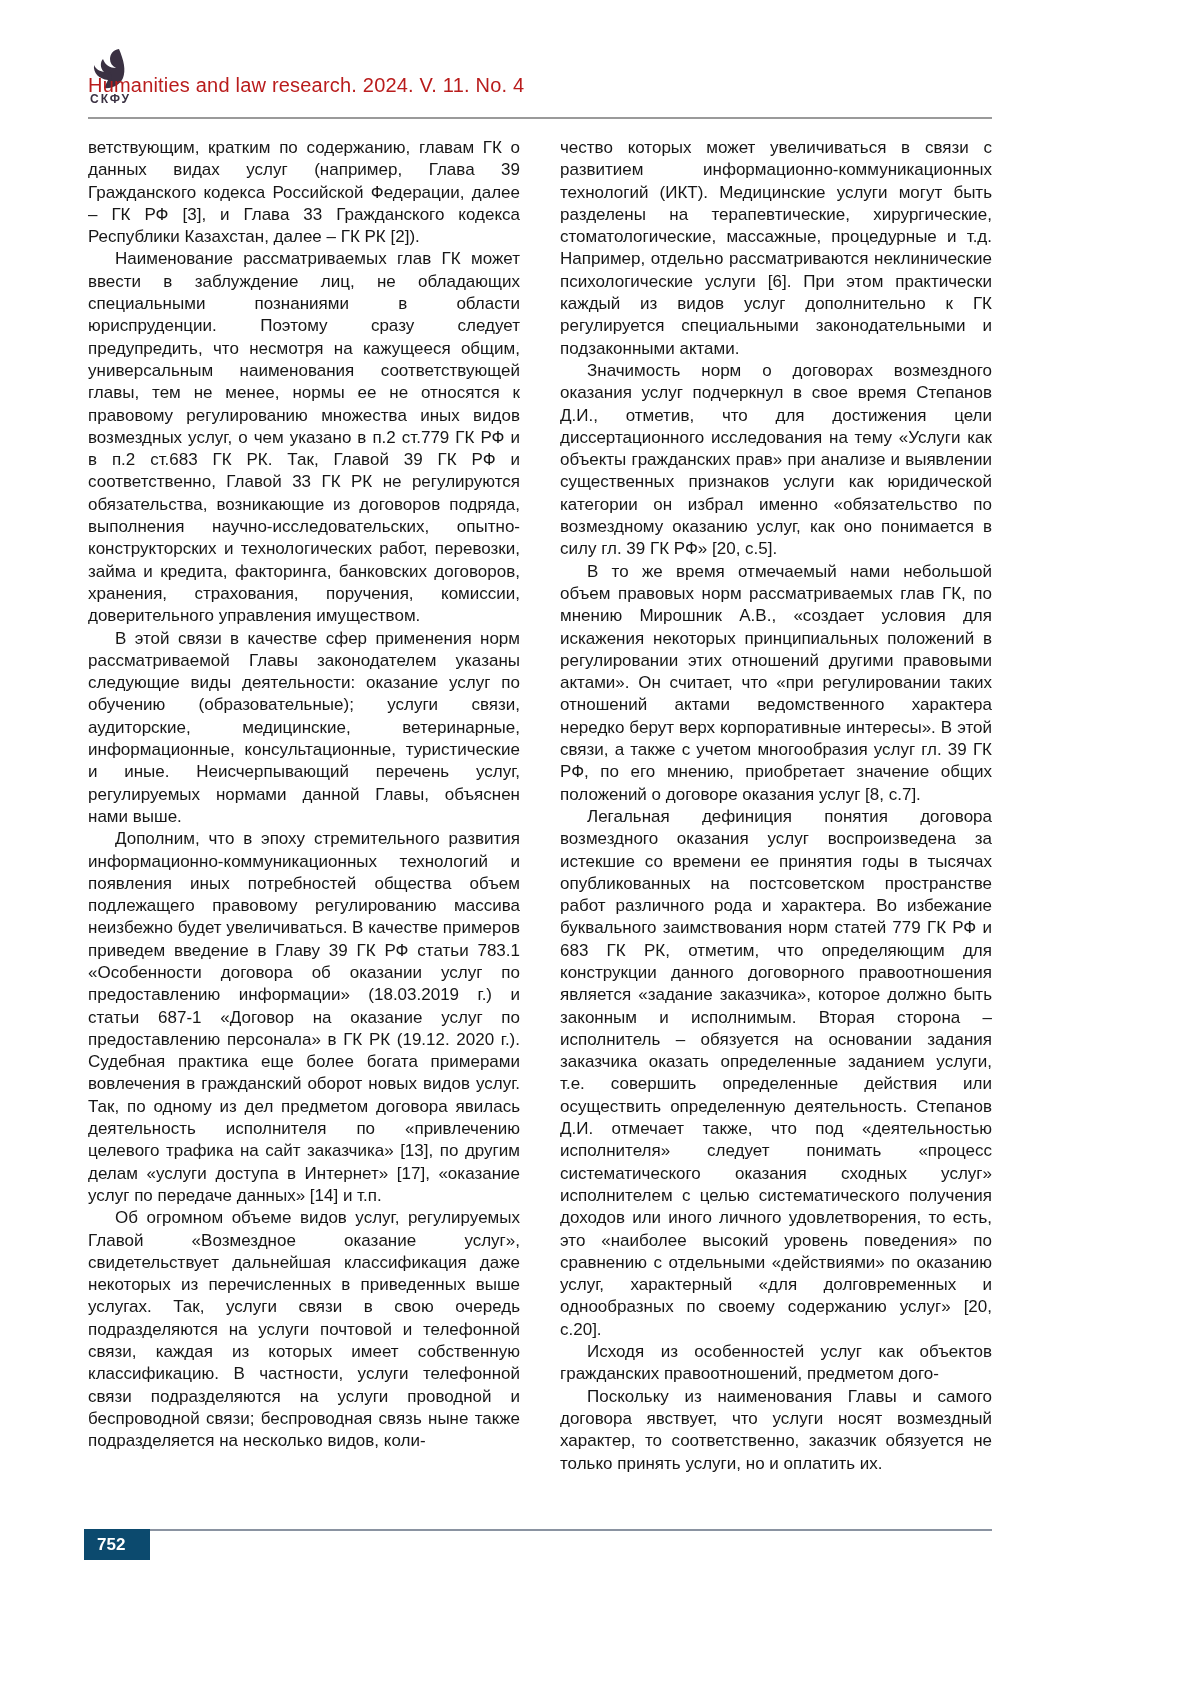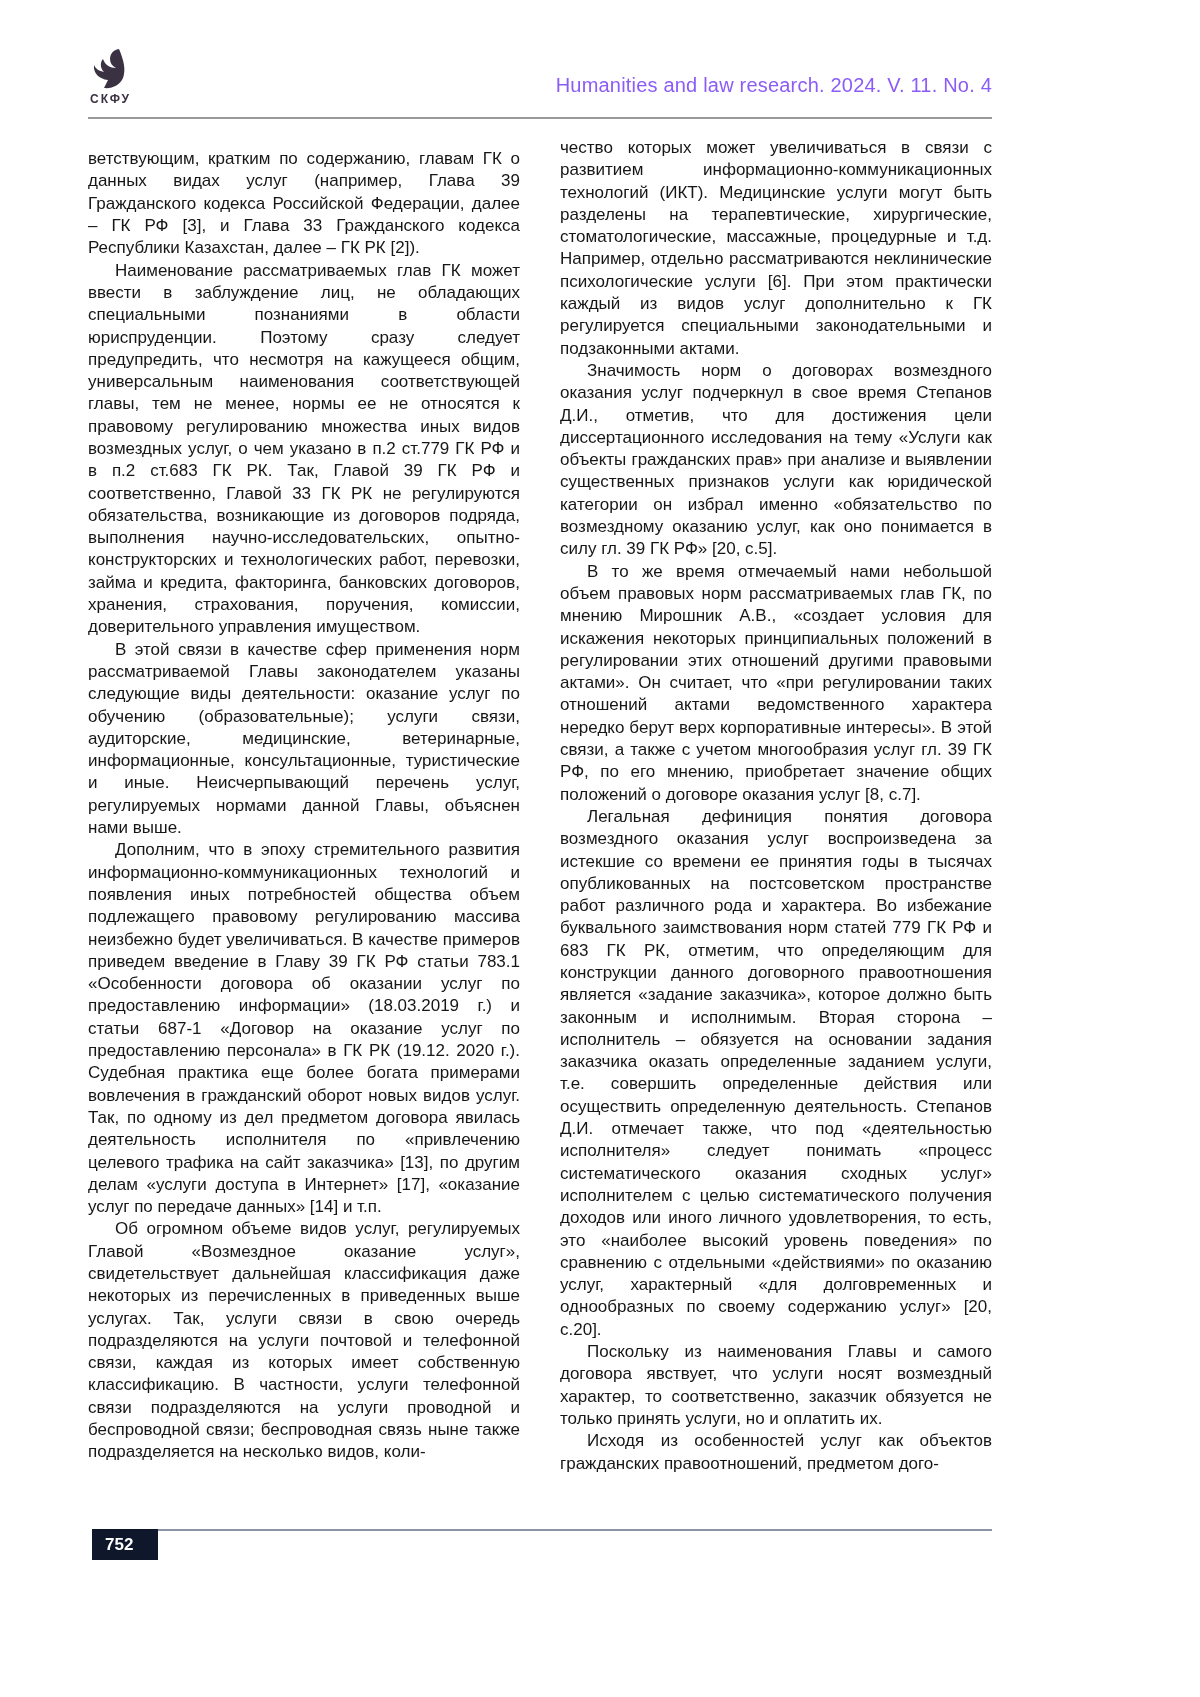--- a/index.html
+++ b/index.html
@@ -18,51 +18,51 @@
   .logo {
     position: absolute; left: 2px; top: 0; width: 62px;
     color: #3a3142;
   }
   .logo-text {
     display: block; margin-top: -2px;
     font-size: 12px; font-weight: bold; letter-spacing: 2px; color: #3a3142;
   }
   .journal-title {
     position: absolute; left: 0; right: 0; top: 26px;
-    text-align: right;
-    font-size: 20px; color: #8b5cf6; letter-spacing: 0.2px;
+    text-align: left;
+    font-size: 20px; color: #b91c1c; letter-spacing: 0.2px;
   }
   .header-rule {
     position: absolute; top: 117px; left: 88px; right: 208px;
     height: 2px; background: #9a9a9a;
   }
 
   
   .columns {
     position: absolute; top: 137px; left: 88px; width: 904px;
-    display: flex; gap: 40px; align-items: center;
+    display: flex; gap: 40px;
   }
   .col {
     width: 432px;
     font-size: 17px; line-height: 22.3px;
     text-align: justify;
     color: #161616;
   }
   .col p { text-align: justify; }
   .col p.indent { text-indent: 27px; }
 
   
   .footer-rule {
     position: absolute; top: 1529px; left: 150px; right: 208px;
     height: 2px; background: #8a93a1;
   }
   .page-badge {
-    position: absolute; top: 1529px; left: 92px;
+    position: absolute; top: 1529px; left: 84px;
     width: 66px; height: 31px;
-    background: #0f172a; color: #ffffff;
+    background: #0c4a6e; color: #ffffff;
     font-size: 17px; font-weight: bold; line-height: 31px;
     padding-left: 13px;
   }
 </style>
 </head>
 <body>
 
 <div class="page">
 
   <div class="header">
@@ -84,21 +84,21 @@
       <p class="indent">Наименование рассматриваемых глав ГК может ввести в заблуждение лиц, не обладающих специальными познаниями в области юриспруденции. Поэтому сразу следует предупредить, что несмотря на кажущееся общим, универсальным наименования соответствующей главы, тем не менее, нормы ее не относятся к правовому регулированию множества иных видов возмездных услуг, о чем указано в п.2 ст.779 ГК РФ и в п.2 ст.683 ГК РК. Так, Главой 39 ГК РФ и соответственно, Главой 33 ГК РК не регулируются обязательства, возникающие из договоров подряда, выполнения научно-исследовательских, опытно-конструкторских и технологических работ, перевозки, займа и кредита, факторинга, банковских договоров, хранения, страхования, поручения, комиссии, доверительного управления имуществом.</p>
       <p class="indent">В этой связи в качестве сфер применения норм рассматриваемой Главы законодателем указаны следующие виды деятельности: оказание услуг по обучению (образовательные); услуги связи, аудиторские, медицинские, ветеринарные, информационные, консультационные, туристические и иные. Неисчерпывающий перечень услуг, регулируемых нормами данной Главы, объяснен нами выше.</p>
       <p class="indent">Дополним, что в эпоху стремительного развития информационно-коммуникационных технологий и появления иных потребностей общества объем подлежащего правовому регулированию массива неизбежно будет увеличиваться. В качестве примеров приведем введение в Главу 39 ГК РФ статьи 783.1 «Особенности договора об оказании услуг по предоставлению информации» (18.03.2019 г.) и статьи 687-1 «Договор на оказание услуг по предоставлению персонала» в ГК РК (19.12. 2020 г.). Судебная практика еще более богата примерами вовлечения в гражданский оборот новых видов услуг. Так, по одному из дел предметом договора явилась деятельность исполнителя по «привлечению целевого трафика на сайт заказчика» [13], по другим делам «услуги доступа в Интернет» [17], «оказание услуг по передаче данных» [14] и т.п.</p>
       <p class="indent">Об огромном объеме видов услуг, регулируемых Главой «Возмездное оказание услуг», свидетельствует дальнейшая классификация даже некоторых из перечисленных в приведенных выше услугах. Так, услуги связи в свою очередь подразделяются на услуги почтовой и телефонной связи, каждая из которых имеет собственную классификацию. В частности, услуги телефонной связи подразделяются на услуги проводной и беспроводной связи; беспроводная связь ныне также подразделяется на несколько видов, коли-</p>
     </div>
     <div class="col">
       <p>чество которых может увеличиваться в связи с развитием информационно-коммуникационных технологий (ИКТ). Медицинские услуги могут быть разделены на терапевтические, хирургические, стоматологические, массажные, процедурные и т.д. Например, отдельно рассматриваются неклинические психологические услуги [6]. При этом практически каждый из видов услуг дополнительно к ГК регулируется специальными законодательными и подзаконными актами.</p>
       <p class="indent">Значимость норм о договорах возмездного оказания услуг подчеркнул в свое время Степанов Д.И., отметив, что для достижения цели диссертационного исследования на тему «Услуги как объекты гражданских прав» при анализе и выявлении существенных признаков услуги как юридической категории он избрал именно «обязательство по возмездному оказанию услуг, как оно понимается в силу гл. 39 ГК РФ» [20, с.5].</p>
       <p class="indent">В то же время отмечаемый нами небольшой объем правовых норм рассматриваемых глав ГК, по мнению Мирошник А.В., «создает условия для искажения некоторых принципиальных положений в регулировании этих отношений другими правовыми актами». Он считает, что «при регулировании таких отношений актами ведомственного характера нередко берут верх корпоративные интересы». В этой связи, а также с учетом многообразия услуг гл. 39 ГК РФ, по его мнению, приобретает значение общих положений о договоре оказания услуг [8, с.7].</p>
       <p class="indent">Легальная дефиниция понятия договора возмездного оказания услуг воспроизведена за истекшие со времени ее принятия годы в тысячах опубликованных на постсоветском пространстве работ различного рода и характера. Во избежание буквального заимствования норм статей 779 ГК РФ и 683 ГК РК, отметим, что определяющим для конструкции данного договорного правоотношения является «задание заказчика», которое должно быть законным и исполнимым. Вторая сторона – исполнитель – обязуется на основании задания заказчика оказать определенные заданием услуги, т.е. совершить определенные действия или осуществить определенную деятельность. Степанов Д.И. отмечает также, что под «деятельностью исполнителя» следует понимать «процесс систематического оказания сходных услуг» исполнителем с целью систематического получения доходов или иного личного удовлетворения, то есть, это «наиболее высокий уровень поведения» по сравнению с отдельными «действиями» по оказанию услуг, характерный «для долговременных и однообразных по своему содержанию услуг» [20, с.20].</p>
+      <p class="indent">Исходя из особенностей услуг как объектов гражданских правоотношений, предметом дого-</p>
       <p class="indent">Поскольку из наименования Главы и самого договора явствует, что услуги носят возмездный характер, то соответственно, заказчик обязуется не только принять услуги, но и оплатить их.</p>
-      <p class="indent">Исходя из особенностей услуг как объектов гражданских правоотношений, предметом дого-</p>
     </div>
   </div>
 
   <div class="footer-rule"></div>
   <div class="page-badge">752</div>
 
 </div>
 
 </body></html>

